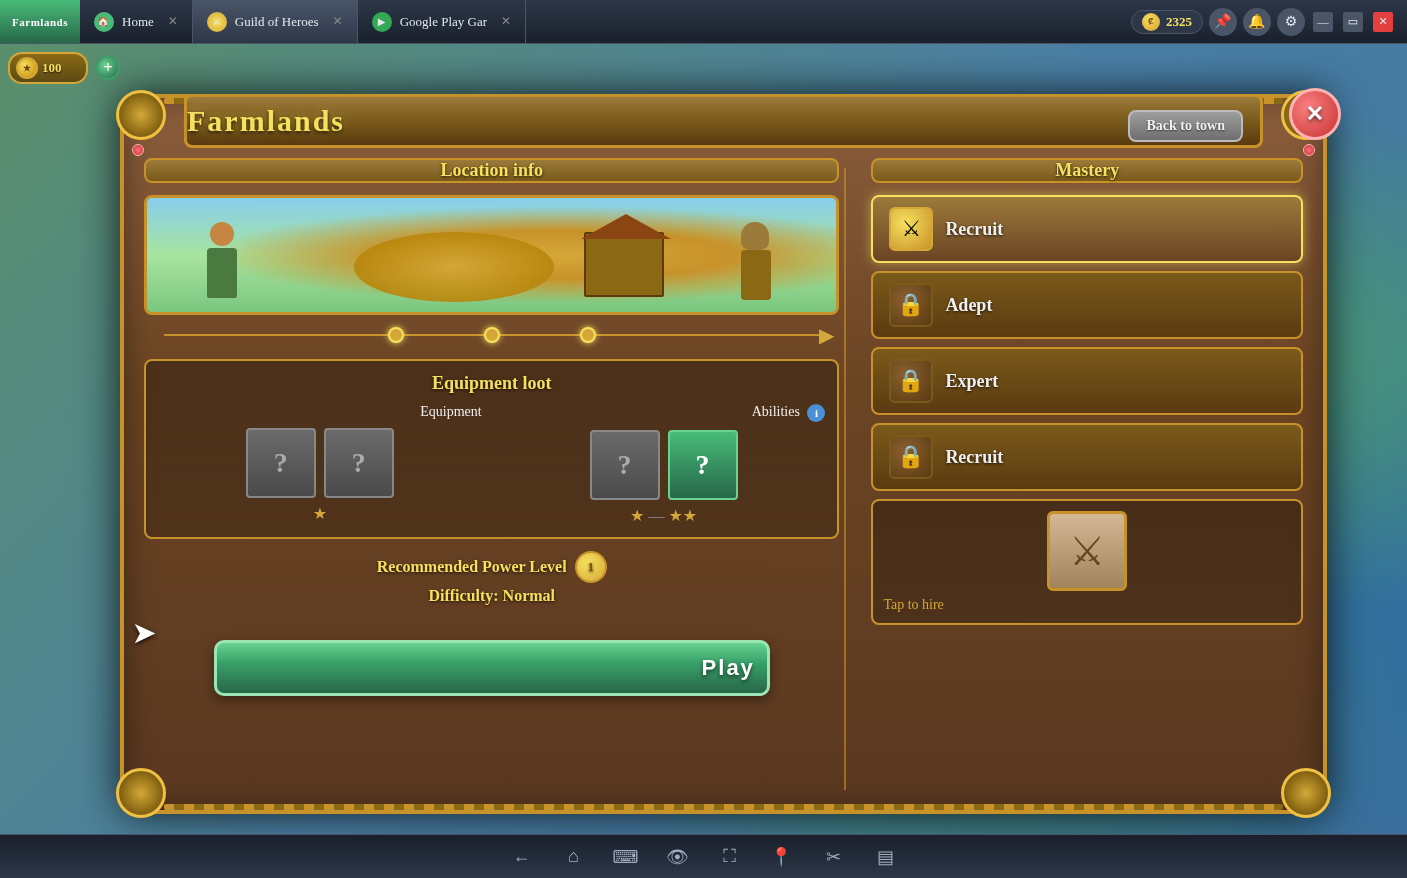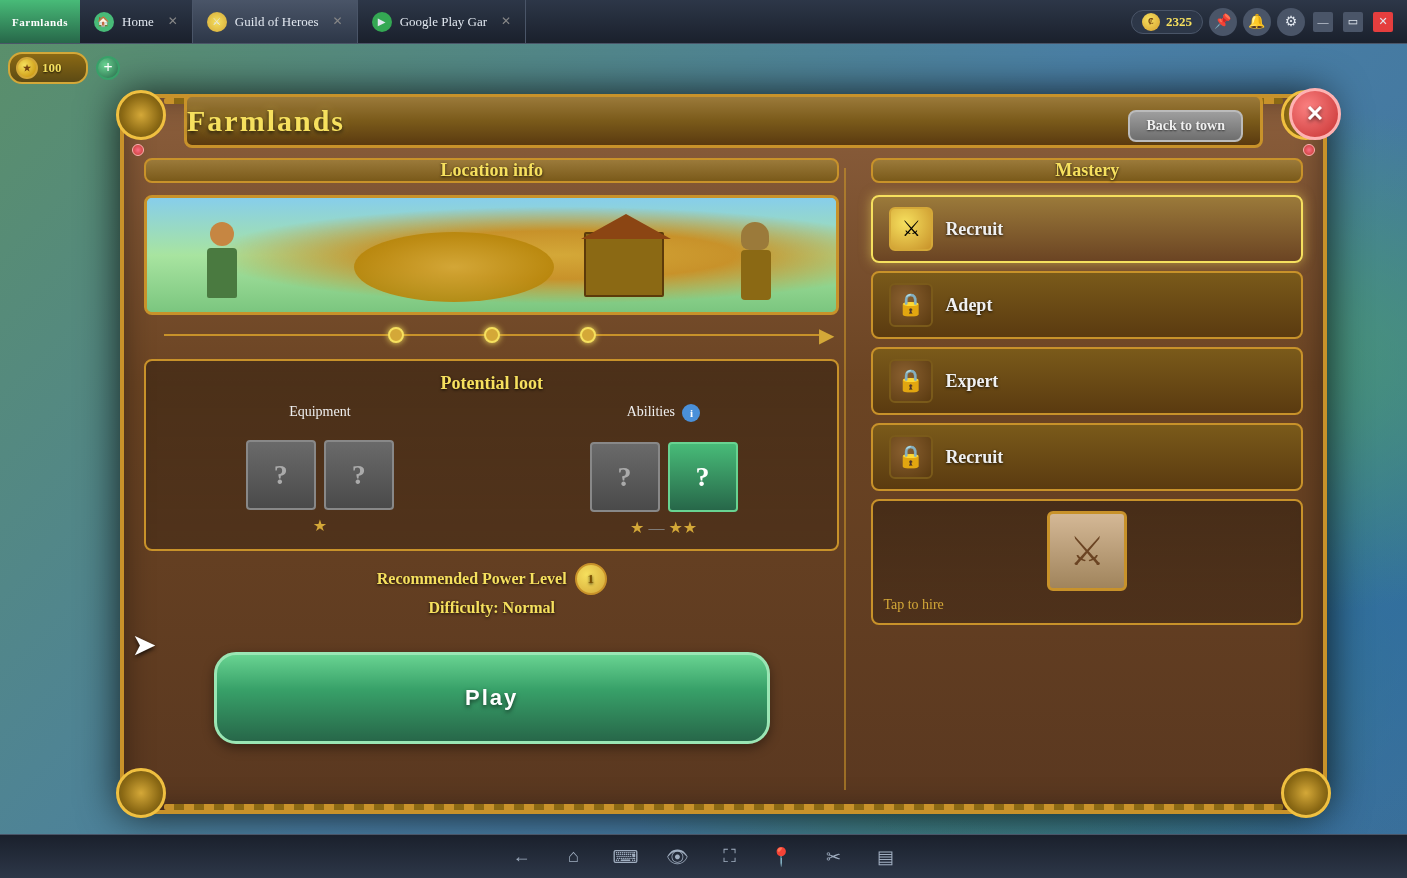--- a/index.html
+++ b/index.html
@@ -490,24 +490,24 @@
       text-shadow: 0 1px 3px rgba(0,0,0,0.8);
     }
     .loot-columns {
       display: flex;
       gap: 20px;
     }
     .loot-col {
       flex: 1;
     }
     .loot-col-title {
-      text-align: center;
+      text-align: right;
       color: #f0f0f0;
       font-size: 14px;
-      margin-bottom: 20px;
+      margin-bottom: 8px;
     }
     .loot-items {
       display: flex;
       gap: 8px;
       justify-content: center;
       margin-bottom: 6px;
     }
     .loot-item {
       width: 70px;
       height: 70px;
@@ -587,28 +587,28 @@
       font-weight: bold;
       margin-bottom: 10px;
       text-shadow: 0 1px 3px rgba(0,0,0,0.8);
     }
 
     
     .play-btn {
       display: block;
       width: 80%;
       margin: 0 auto;
-      padding: 30px;
+      padding: 12px;
       background: linear-gradient(180deg, #68d391 0%, #38a169 40%, #276749 100%);
       border: 3px solid #9ae6b4;
-      border-radius: 22px;
+      border-radius: 10px;
       font-size: 22px;
       font-weight: bold;
       color: white;
-      text-align: center;
+      text-align: right;
       cursor: pointer;
       text-shadow: 0 2px 4px rgba(0,0,0,0.6);
       box-shadow: 0 4px 12px rgba(0,0,0,0.4);
       letter-spacing: 2px;
     }
 
     
     .cursor-arrow {
       position: absolute;
       bottom: 120px;
@@ -843,21 +843,21 @@
       </div>
 
       <div class="progress-dots">
         <div class="dot active"></div>
         <div class="dot active"></div>
         <div class="dot active"></div>
         <span class="arrow-right">▶</span>
       </div>
 
       <div class="loot-section">
-        <div class="loot-title">Potential loot</div>
+        <div class="loot-title">Equipment loot</div>
         <div class="loot-columns">
 
           <div class="loot-col">
             <div class="loot-col-title">Equipment</div>
             <div class="loot-items">
               <div class="loot-item">?</div>
               <div class="loot-item">?</div>
             </div>
             <div class="loot-stars">
               <span class="star">★</span>

